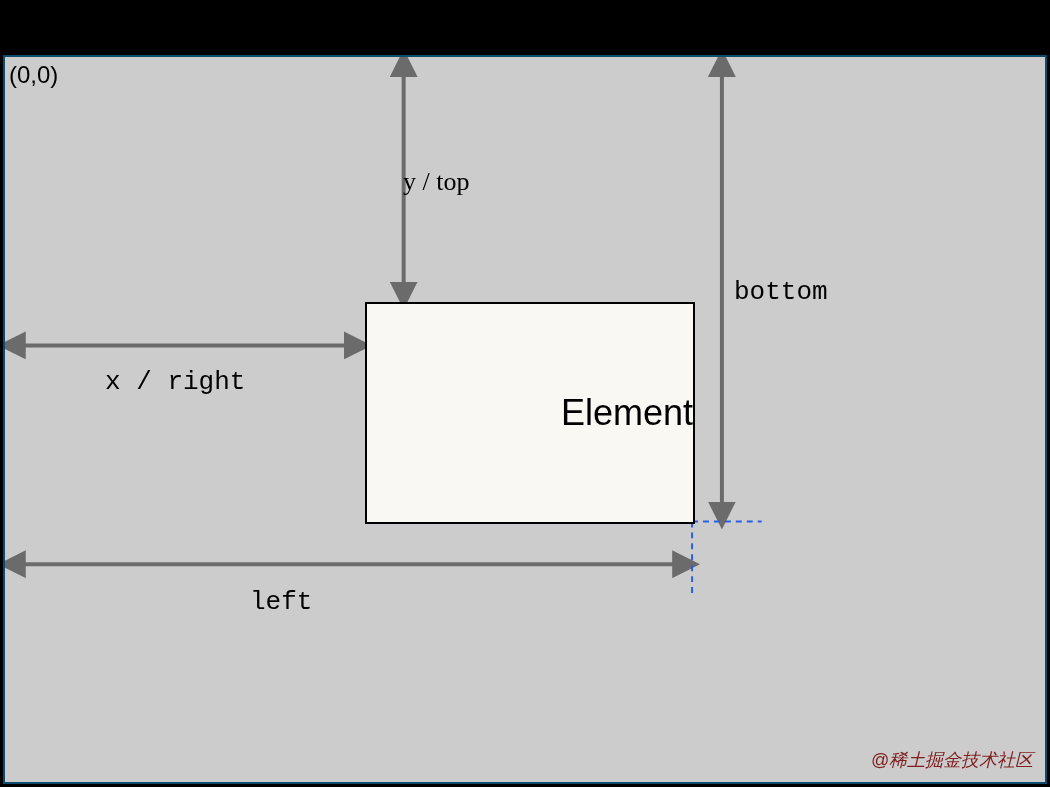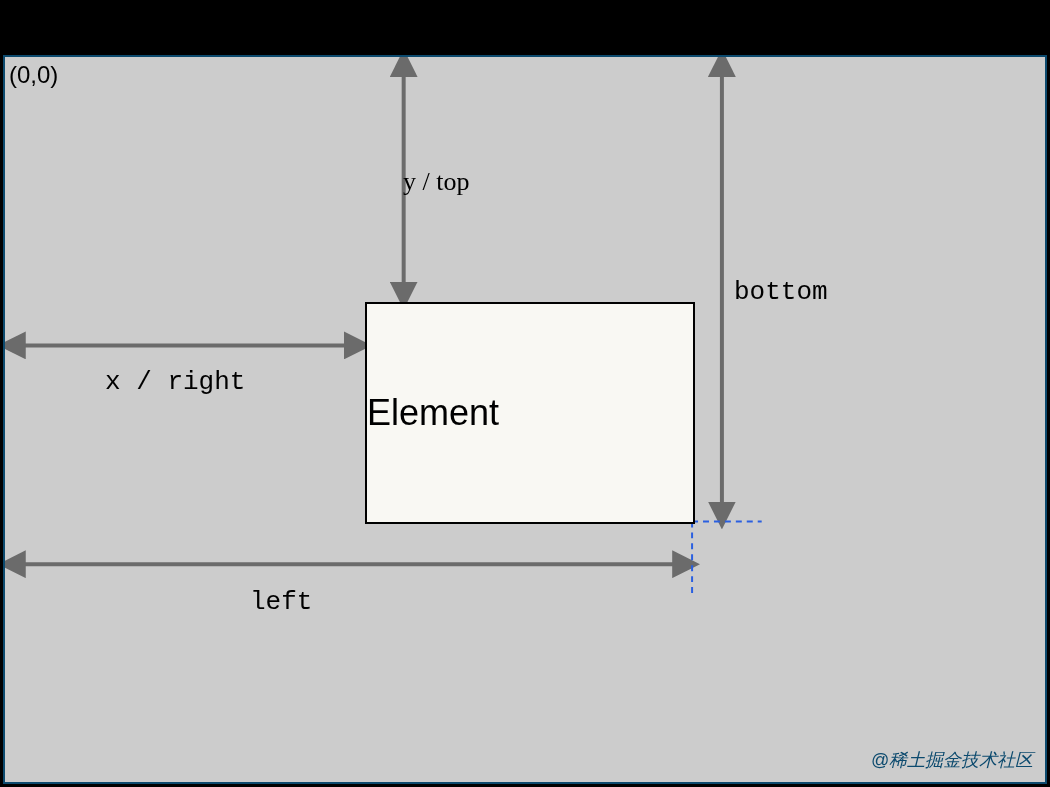--- a/index.html
+++ b/index.html
@@ -30,21 +30,21 @@
   .element-box {
     position: absolute;
     left: 360px;
     top: 245px;
     width: 330px;
     height: 222px;
     background: #f9f8f3;
     border: 2px solid #000;
     display: flex;
     align-items: center;
-    justify-content: flex-start;
+    justify-content: flex-end;
   }
   .element-label {
     font-size: 36px;
     font-weight: 400;
     color: #000;
   }
   .label {
     position: absolute;
     font-family: "Courier New", monospace;
     font-size: 26px;
@@ -52,21 +52,21 @@
   }
   .lbl-ytop { left: 398px; top: 110px; font-family: Liberation Serif, serif; }
   .lbl-xleft { left: 100px; top: 310px; }
   .lbl-bottom { left: 704px; top: 220px; margin-left: 25px; }
   .lbl-right { left: 245px; top: 530px; }
   .watermark {
     position: absolute;
     right: 12px;
     bottom: 10px;
     font-size: 18px;
-    color: #0c4a6e;
+    color: #7f1d1d;
     font-style: italic;
   }
   svg.overlay {
     position: absolute;
     left: 0; top: 0;
     width: 100%; height: 100%;
     pointer-events: none;
   }
 </style>
 </head>

